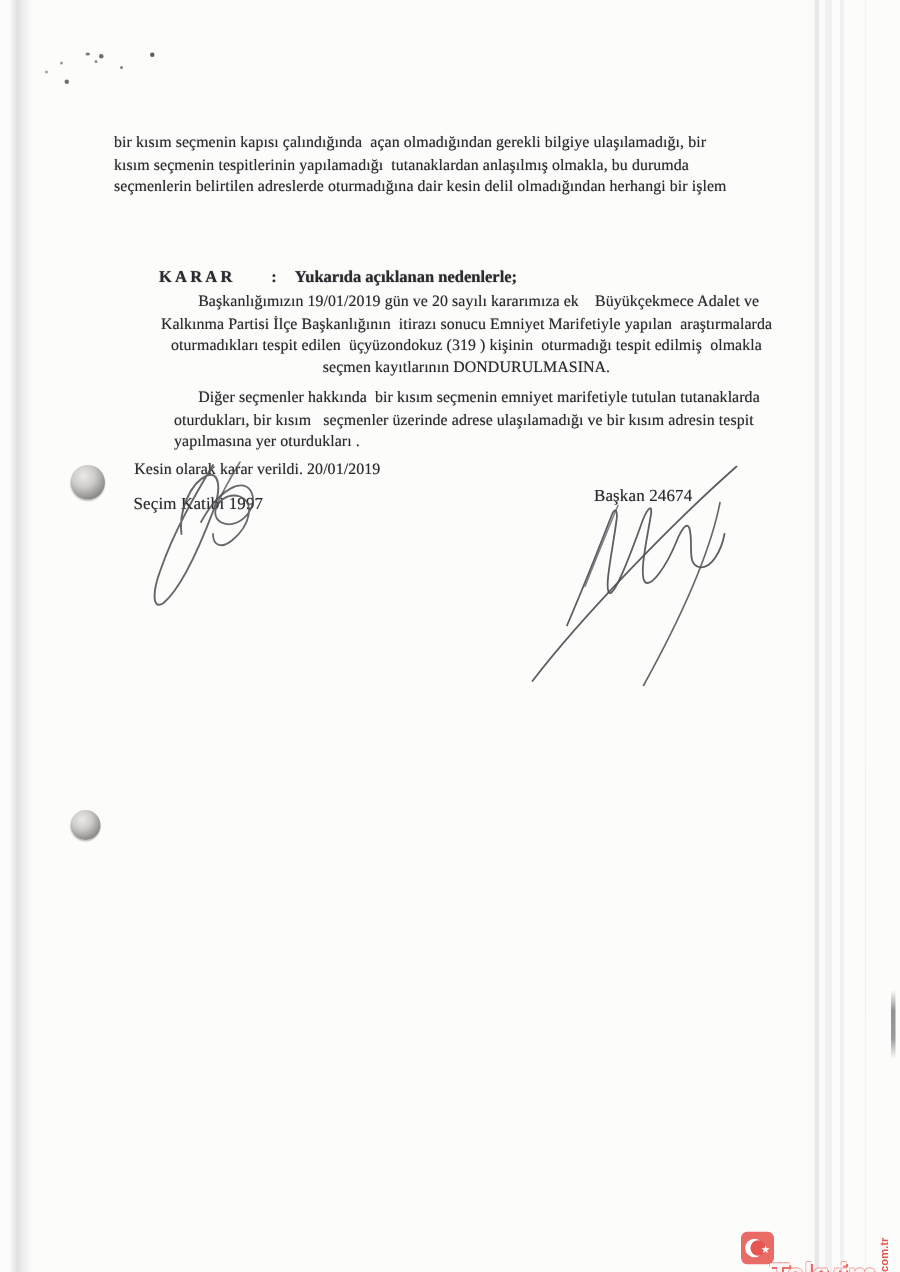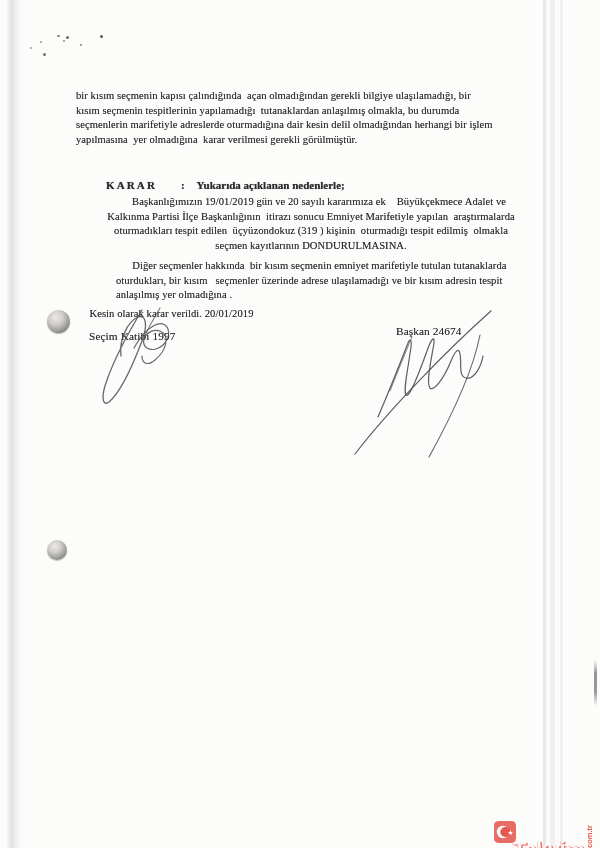--- a/index.html
+++ b/index.html
@@ -90,39 +90,38 @@
   <div class="speck" style="left:80px;top:44px;width:2px;height:2px;background:#818181;"></div>
   <div class="speck" style="left:43px;top:53px;width:3px;height:3px;background:#6f6f6f;"></div>
   <div class="speck" style="left:30px;top:47px;width:2px;height:2px;background:#a5a5a5;"></div>
 
   <div class="hole hole-top"></div>
   <div class="hole hole-bottom"></div>
 
   <div class="para1 doc-text">
       <div class="tline">bir kısım seçmenin kapısı çalındığında  açan olmadığından gerekli bilgiye ulaşılamadığı, bir</div>
       <div class="tline">kısım seçmenin tespitlerinin yapılamadığı  tutanaklardan anlaşılmış olmakla, bu durumda</div>
-      <div class="tline">seçmenlerin marifetiyle adreslerde oturmadığına dair kesin delil olmadığından herhangi bir işlem</div>
-      <div class="tline">yapılmasına  yer olmadığına  karar verilmesi gerekli görülmüştür.</div>
+      <div class="tline">seçmenlerin belirtilen adreslerde oturmadığına dair kesin delil olmadığından herhangi bir işlem</div>
     </div>
 
   <div class="karar">
     <span>K A R A R</span><span class="sep">:</span><span class="ktext">Yukarıda açıklanan nedenlerle;</span>
   </div>
 
   <div class="para2 doc-text">
       <div class="tline">      Başkanlığımızın 19/01/2019 gün ve 20 sayılı kararımıza ek    Büyükçekmece Adalet ve</div>
       <div class="tline">Kalkınma Partisi İlçe Başkanlığının  itirazı sonucu Emniyet Marifetiyle yapılan  araştırmalarda</div>
       <div class="tline">oturmadıkları tespit edilen  üçyüzondokuz (319 ) kişinin  oturmadığı tespit edilmiş  olmakla</div>
       <div class="tline">seçmen kayıtlarının DONDURULMASINA.</div>
     </div>
 
   <div class="para3 doc-text">
       <div class="tline">      Diğer seçmenler hakkında  bir kısım seçmenin emniyet marifetiyle tutulan tutanaklarda</div>
       <div class="tline">oturdukları, bir kısım   seçmenler üzerinde adrese ulaşılamadığı ve bir kısım adresin tespit</div>
-      <div class="tline">anlaşılmış yer olmadığına .</div>
+      <div class="tline">yapılmasına yer oturdukları .</div>
     </div>
 
   <div class="closing doc-text">     Kesin olarak karar verildi. 20/01/2019</div>
 
   <div class="sig-label clerk-label">Seçim Katibi 1997</div>
   <div class="sig-label president-label">Başkan 24674</div>
 
   <svg class="sig-svg sig-clerk" width="115" height="120" viewBox="0 0 115 120">
     <path d="M 52 14 C 40 34 26 58 17 84 C 11 100 12 111 19 106 C 31 96 44 66 52 45 C 58 29 56 18 48 21 C 37 26 29 44 31 60" stroke-width="1.3" opacity="0.85"></path>
     <path d="M 44 52 C 56 30 73 21 78 33 C 82 45 67 58 57 52 C 48 46 58 31 70 35 C 80 39 77 54 65 64 C 58 70 52 68 52 60" stroke-width="1.2" opacity="0.85"></path>

